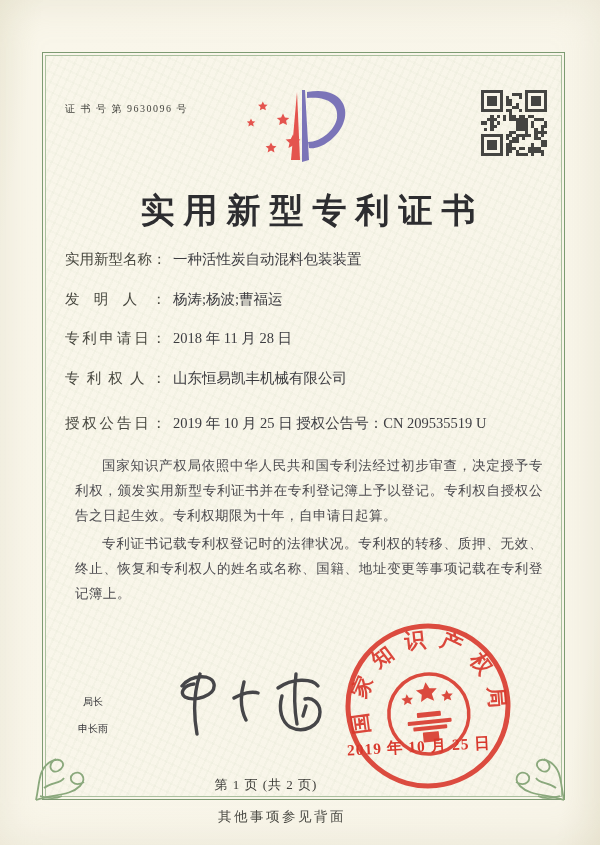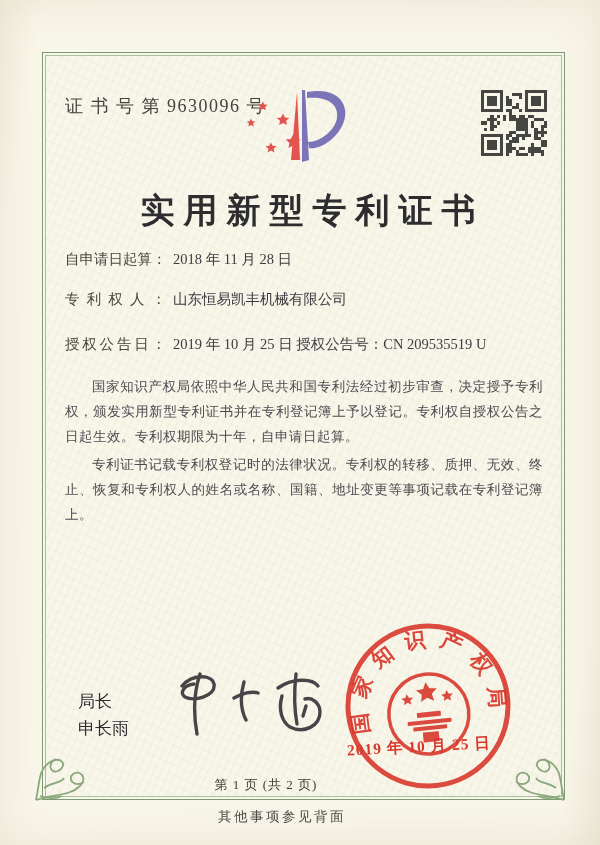--- a/index.html
+++ b/index.html
@@ -19,22 +19,22 @@
     border:1px solid #7d9a72;
   }
   .frame-inner{
     position:absolute;left:2px;top:2px;right:2px;bottom:2px;
     border:1px solid #a9bf9d;
     background:
       repeating-linear-gradient(115deg,rgba(150,178,132,.05) 0 2px,rgba(0,0,0,0) 2px 7px),
       repeating-linear-gradient(25deg,rgba(150,178,132,.04) 0 2px,rgba(0,0,0,0) 2px 9px);
   }
   .cert-no{
-    position:absolute;left:65px;top:94px;
-    font-size:18px;color:#44443f;letter-spacing:1.5px;white-space:nowrap;
+    position:absolute;left:65px;top:102px;
+    font-size:10px;color:#44443f;letter-spacing:1.5px;white-space:nowrap;
   }
   .logo{position:absolute;left:247px;top:80px;width:106px;height:94px;}
   .qr{position:absolute;left:481px;top:90px;width:66px;height:66px;}
   .title{
     position:absolute;left:0;top:180px;width:600px;margin:8px;
     text-align:center;font-size:34px;font-weight:600;color:#2d2d30;
     letter-spacing:9px;text-indent:9px;
   }
   .content{
     position:absolute;left:65px;top:248px;width:478px;
@@ -43,27 +43,28 @@
   .field-row{margin-bottom:16.5px;line-height:23px;white-space:nowrap;}
   .flabel{
     display:inline-block;width:101px;vertical-align:top;
     text-align:justify;text-align-last:justify;color:#47473f;
   }
   .fvalue{margin-left:7px;color:#3c3c40;}
   .grant-row{margin-top:22px;white-space:nowrap;line-height:23px;}
   .grant-no{}
   .body-text{margin-top:18px;width:478px;}
   .body-text p{
-    margin:0 0 2px 0;font-size:13.5px;line-height:1.88;color:#4d4c50;
+    margin:0 0 2px 10px;font-size:13.5px;line-height:1.88;color:#4d4c50;
     text-align:justify;text-indent:2em;letter-spacing:.5px;
   }
   .sign-block{
     position:absolute;left:78px;top:688px;
-    font-size:17px;color:#2f2f33;line-height:27px;
+    font-size:10px;color:#2f2f33;line-height:27px;
     font-family:"Liberation Sans","DejaVu Sans",sans-serif;
+    text-align:center;
   }
   .signature{position:absolute;left:160px;top:662px;width:180px;height:86px;}
   .seal{position:absolute;left:342px;top:620px;width:172px;height:172px;transform:rotate(-6deg);}
   .seal-date{
     position:absolute;left:347px;top:736px;width:170px;
     color:#d8382c;font-weight:bold;font-size:15.5px;letter-spacing:1px;
     transform:rotate(-3deg);white-space:nowrap;
   }
   .page-info{
     position:absolute;left:0;top:776px;width:532px;text-align:center;
@@ -237,21 +238,27 @@
         <rect x="0" y="42" width="21" height="21" fill="#454542"></rect>
         <rect x="3" y="45" width="15" height="15" fill="#f8f5e9"></rect>
         <rect x="6" y="48" width="9" height="9" fill="#454542"></rect>
       </svg>
   </div>
 
   <h1 class="title">实用新型专利证书</h1>
 
   <div class="content">
     <div class="field-row">
-      <span class="flabel">自申请日起算：</span><span class="fvalue">2018 年 11 月 28 日</span>
+      <span class="flabel">实用新型名称：</span><span class="fvalue">一种活性炭自动混料包装装置</span>
+    </div>
+    <div class="field-row">
+      <span class="flabel">发明人：</span><span class="fvalue">杨涛;杨波;曹福运</span>
+    </div>
+    <div class="field-row">
+      <span class="flabel">专利申请日：</span><span class="fvalue">2018 年 11 月 28 日</span>
     </div>
     <div class="field-row">
       <span class="flabel">专利权人：</span><span class="fvalue">山东恒易凯丰机械有限公司</span>
     </div>
 
     <div class="grant-row">
       <span><span class="flabel">授权公告日：</span><span class="fvalue">2019 年 10 月 25 日</span></span>
       <span class="grant-no"><span>授权公告号：</span><span>CN 209535519 U</span></span>
     </div>
 

